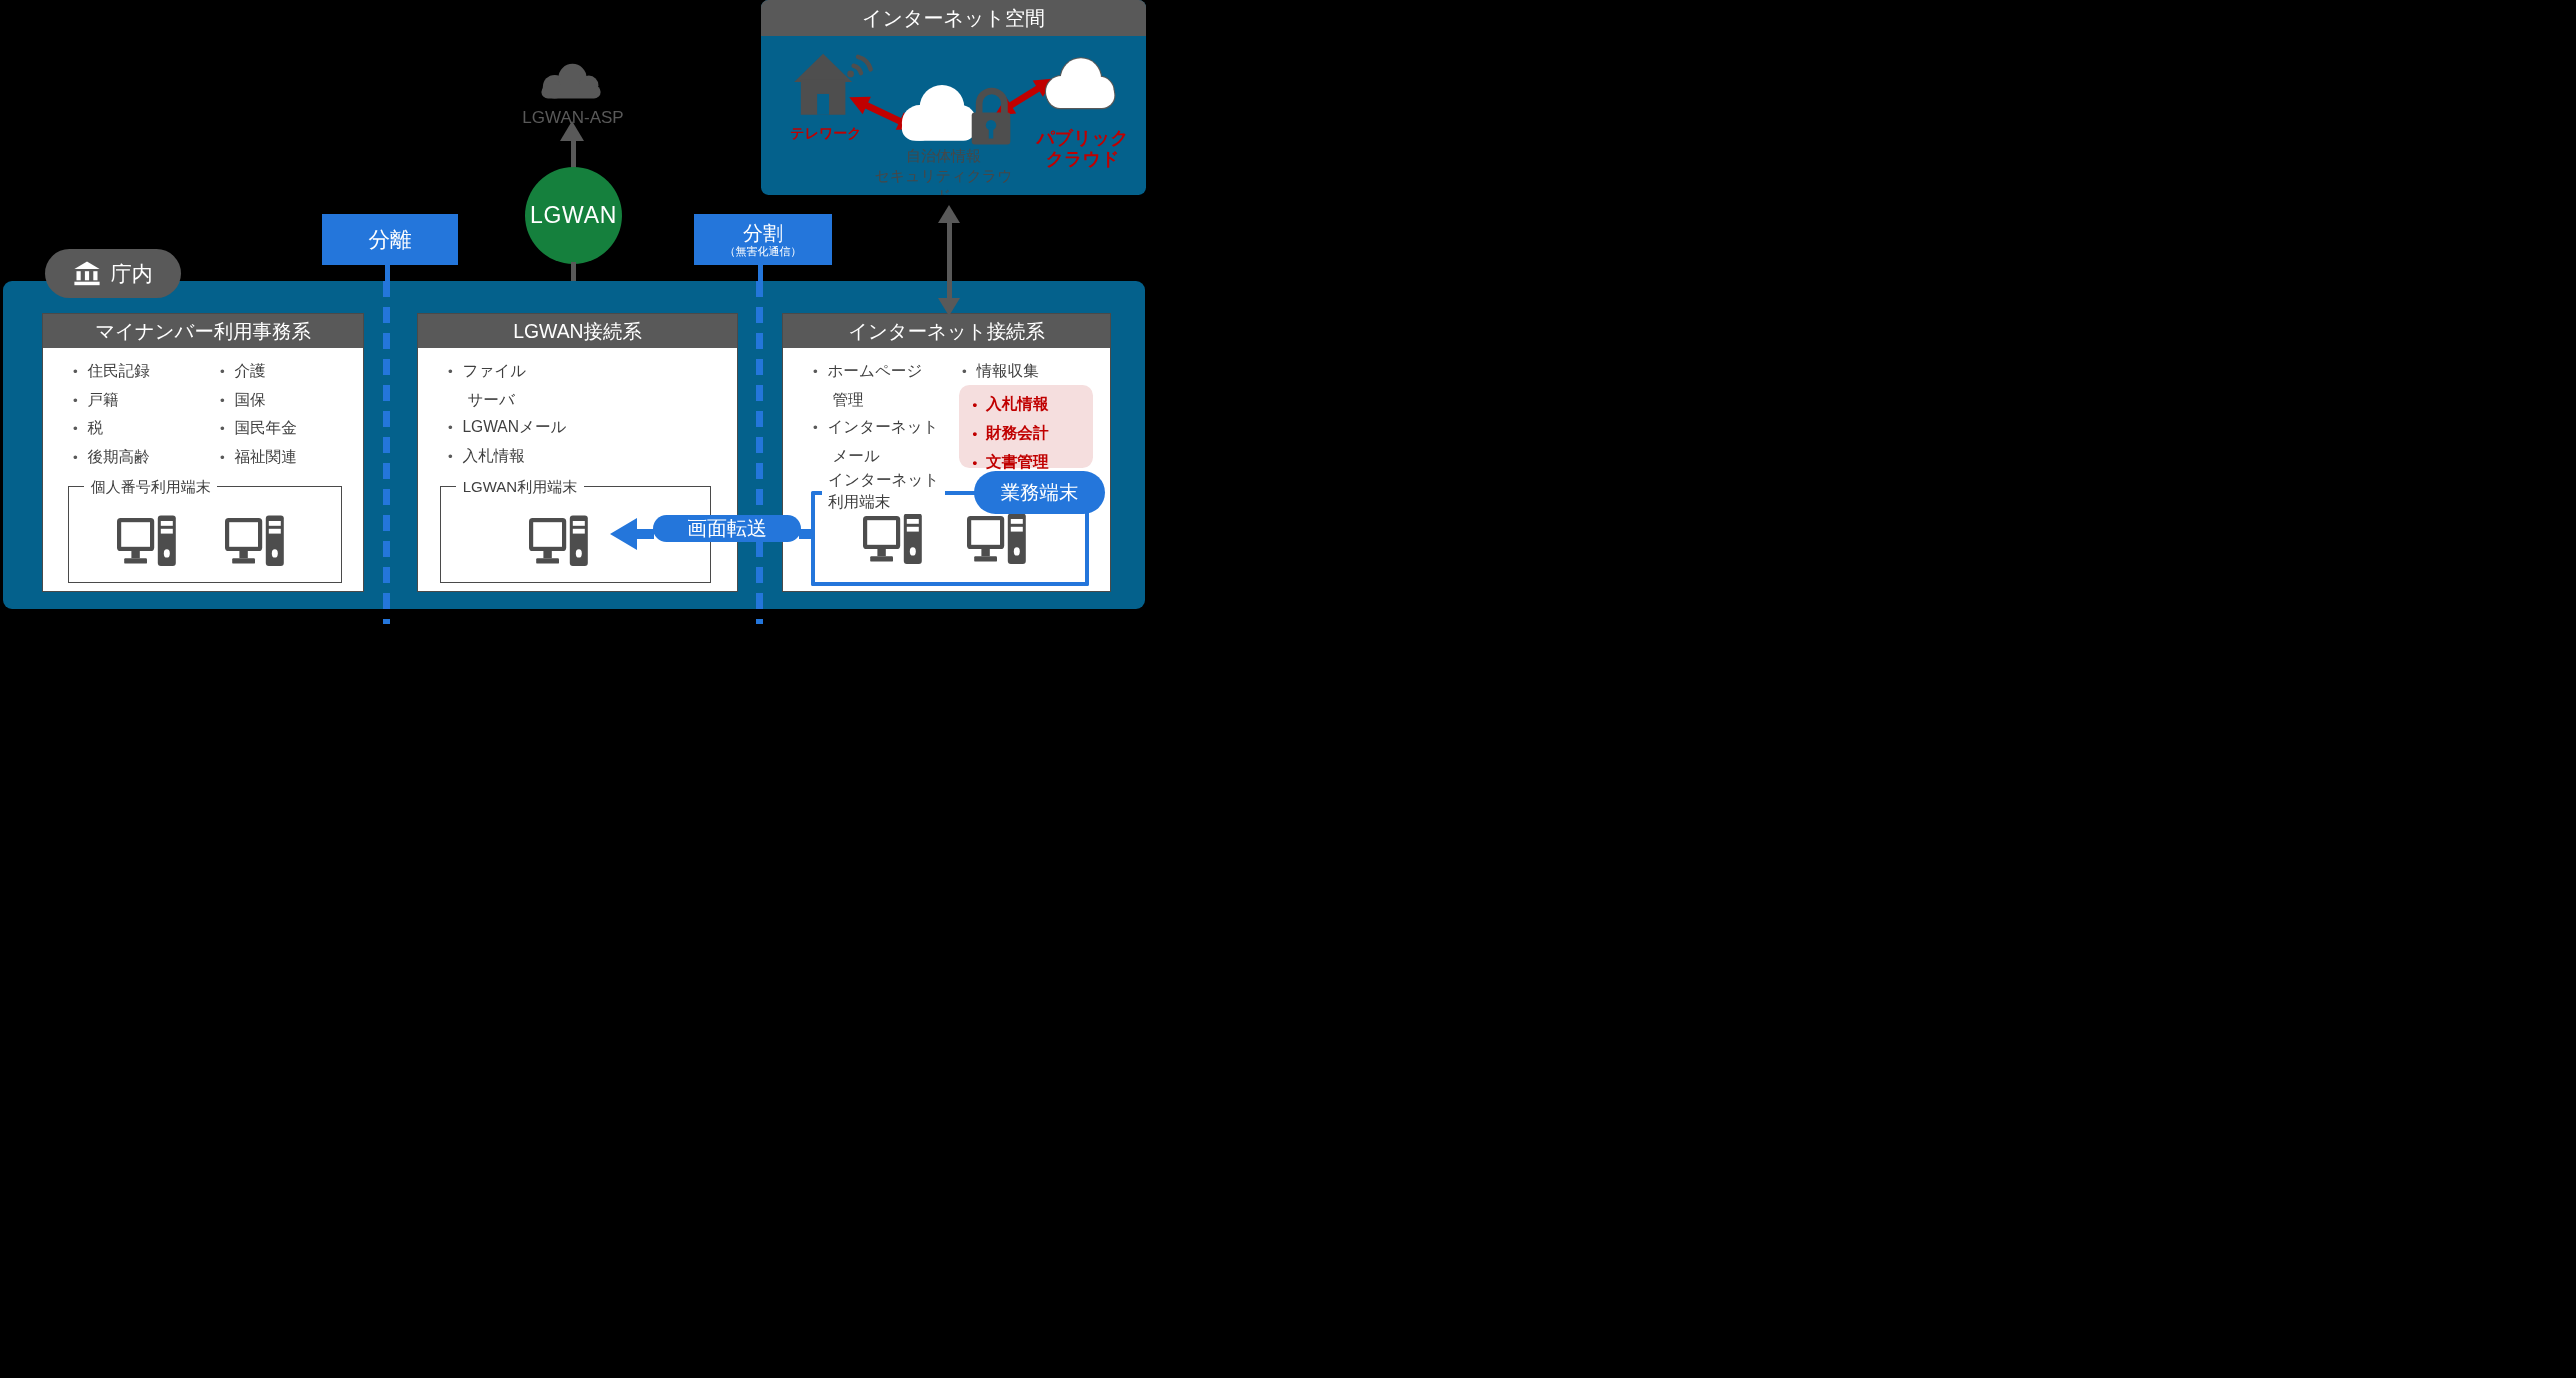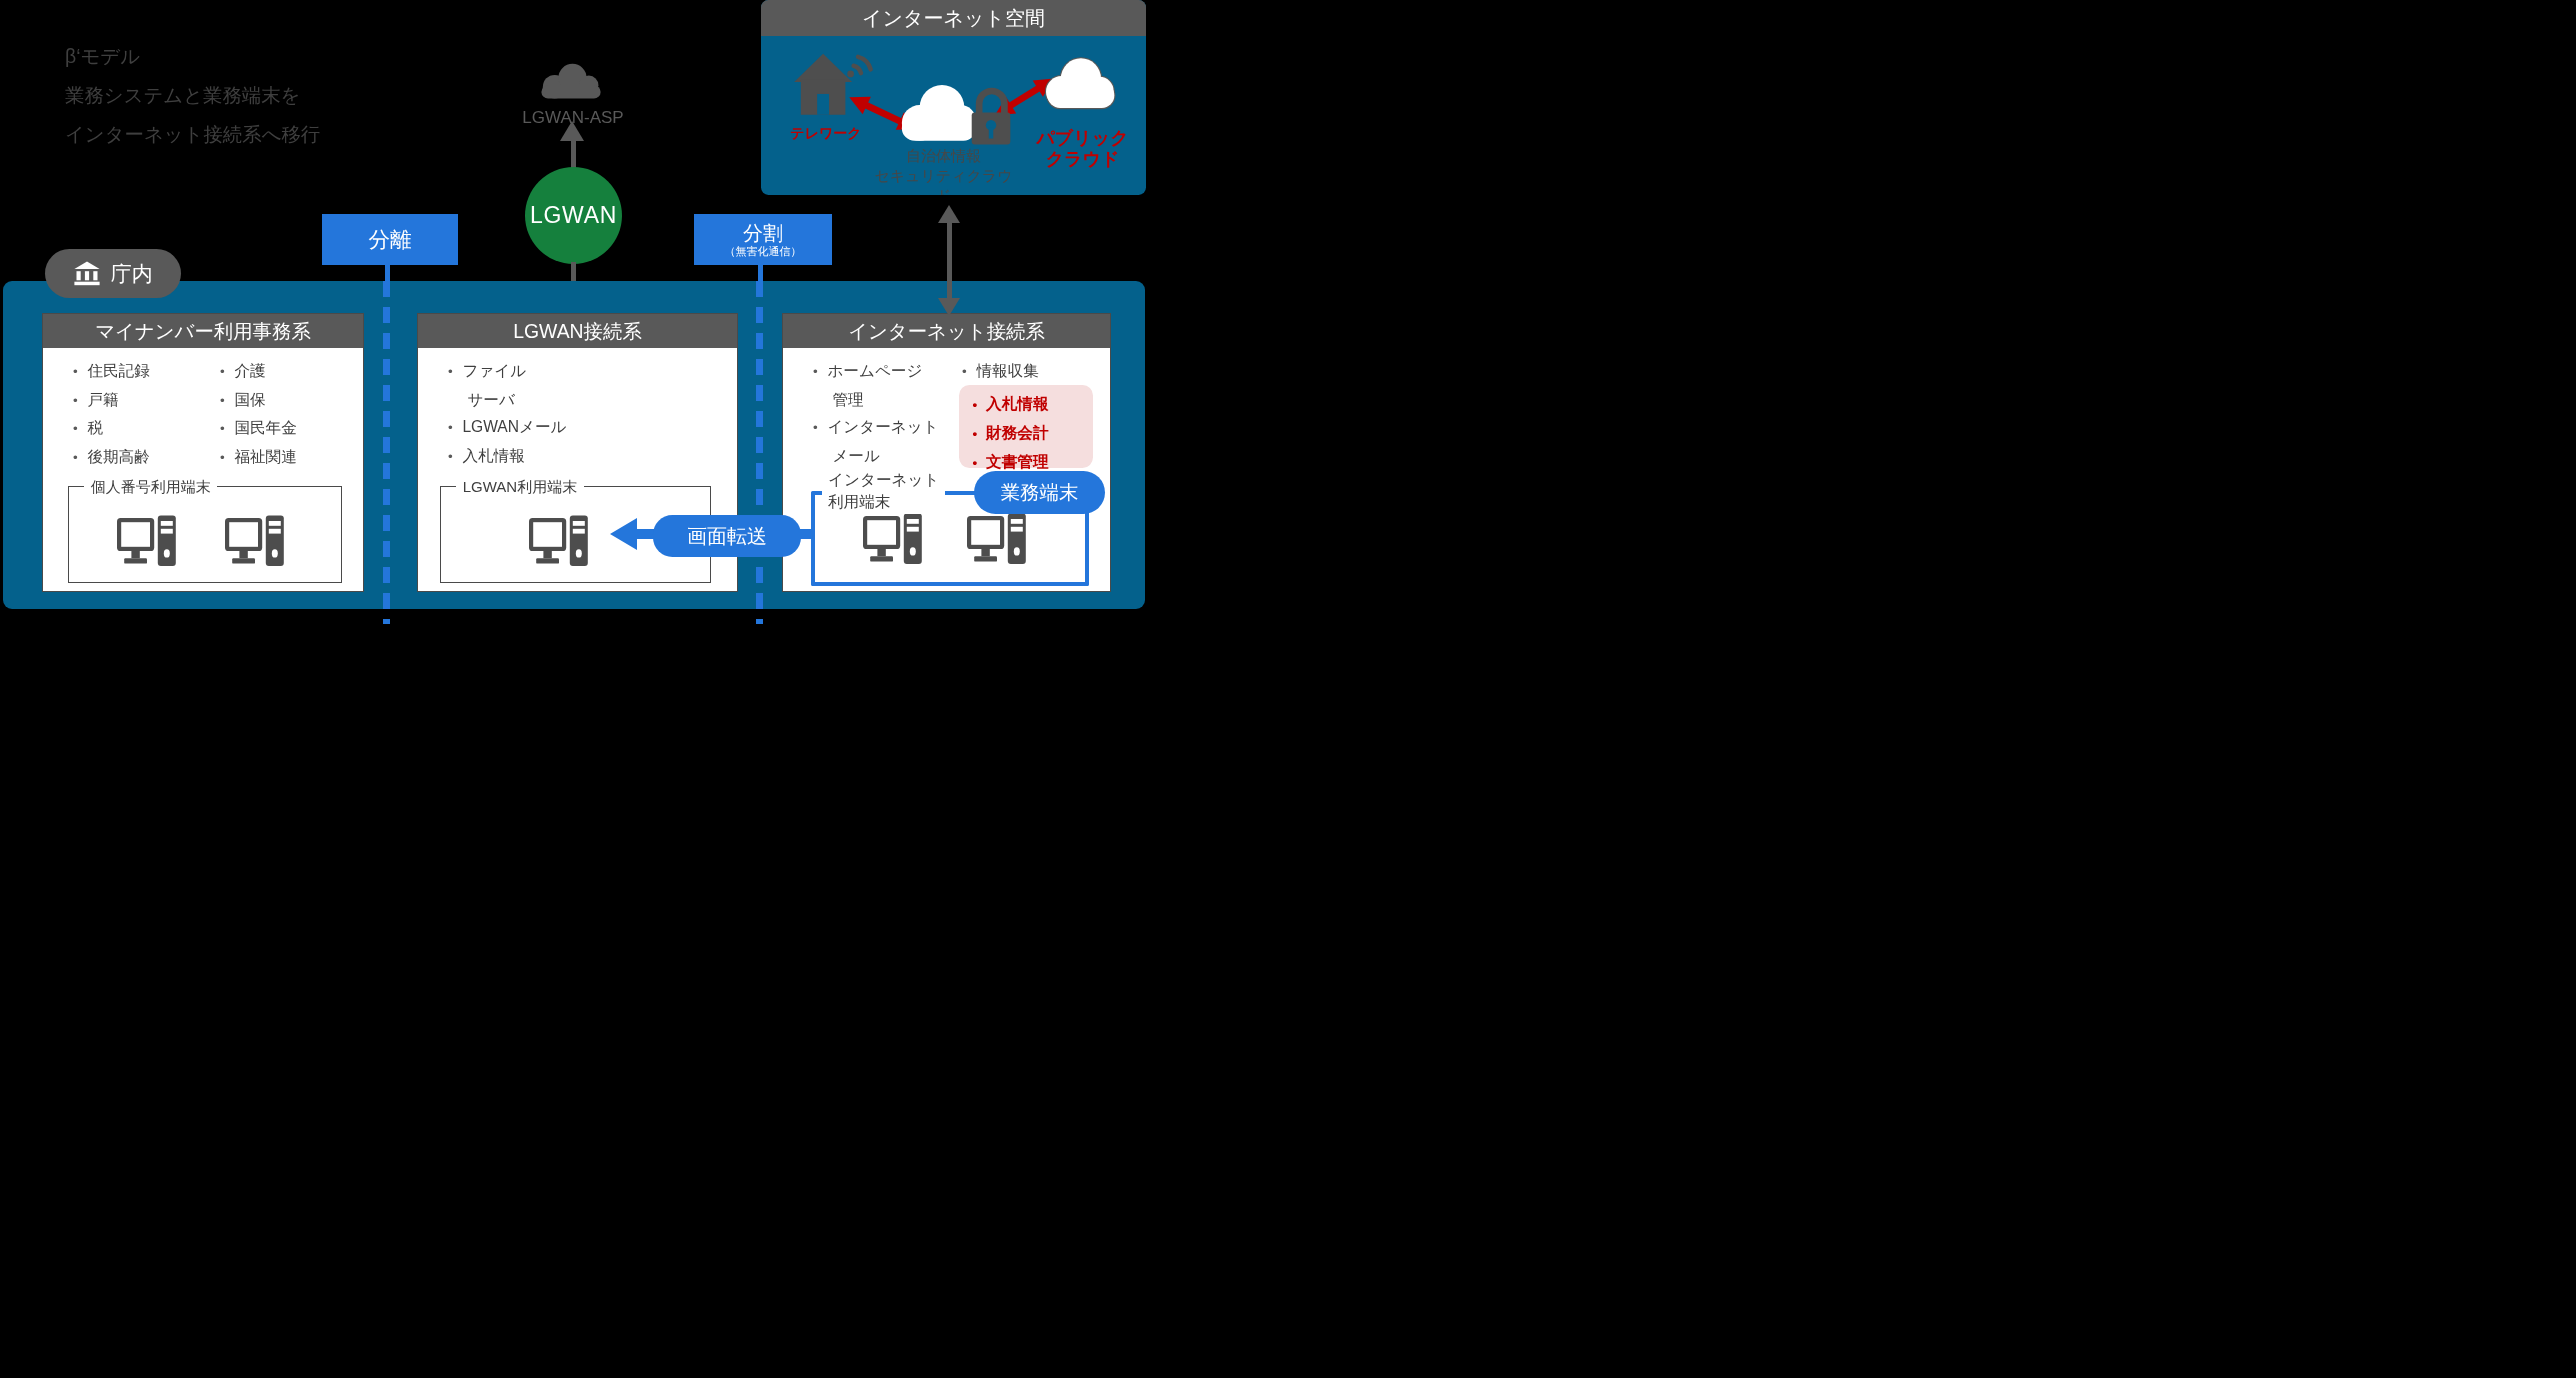--- a/index.html
+++ b/index.html
@@ -76,21 +76,21 @@
                border:4.5px solid #2476DB;border-radius:1.5px;box-sizing:border-box;z-index:1;background:#fff;}
   .netterm-label{position:absolute;left:39px;top:119px;background:#fff;padding:1.5px 6px;
                  font-size:15.6px;color:#3F3F3F;line-height:22px;z-index:2;white-space:nowrap;}
   .biz-pill{position:absolute;left:191px;top:123px;width:131px;height:43px;border-radius:21.6px;
             background:#2476DB;color:#fff;font-size:19.4px;z-index:3;}
 
   
   .st-head{left:610px;top:518px;width:0;height:0;border-top:16.4px solid transparent;
            border-bottom:16.4px solid transparent;border-right:27px solid #2476DB;z-index:7;}
   .st-shaft{left:636px;top:529px;width:18px;height:10.4px;background:#2476DB;z-index:7;}
-  .st-pill{left:653px;top:515px;width:148px;height:42px;border-radius:19.4px;background:#2476DB;
+  .st-pill{left:653px;top:515px;width:148px;height:27px;border-radius:19.4px;background:#2476DB;
            color:#fff;font-size:20px;z-index:7;}
   .st-stub{left:799px;top:529px;width:16.4px;height:10.4px;background:#2476DB;z-index:7;}
 </style>
 </head>
 <body>
 
 <svg width="0" height="0" style="position:absolute" aria-hidden="true">
   <defs>
     <symbol id="pc-sym" viewBox="0 0 100 88">
       <rect x="0" y="4" width="62" height="55" rx="6" fill="#4D4D4D"></rect>
@@ -100,25 +100,20 @@
       <rect x="68" y="0" width="30" height="84" rx="5" fill="#4D4D4D"></rect>
       <rect x="73" y="9" width="20" height="8" fill="#fff"></rect>
       <rect x="73" y="22" width="20" height="8" fill="#fff"></rect>
       <ellipse cx="83" cy="63" rx="5" ry="7" fill="#fff"></ellipse>
     </symbol>
   </defs>
 </svg>
 
 <div class="canvas">
 
-  <div class="abs note">
-    <div>β‘モデル</div>
-    <div>業務システムと業務端末を</div>
-    <div>インターネット接続系へ移行</div>
-  </div>
 
   <svg class="abs" style="left:534px;top:63px" width="77" height="43" viewBox="0 0 104 58">
     <circle cx="28" cy="32" r="16" fill="#595959"></circle>
     <circle cx="52" cy="20" r="19" fill="#595959"></circle>
     <circle cx="74" cy="30" r="13" fill="#595959"></circle>
     <rect x="10" y="30" width="80" height="18" rx="9" fill="#595959"></rect>
   </svg>
   <div class="abs asp-label">LGWAN-ASP</div>
 
   <div class="abs up-arrow-head"></div>

